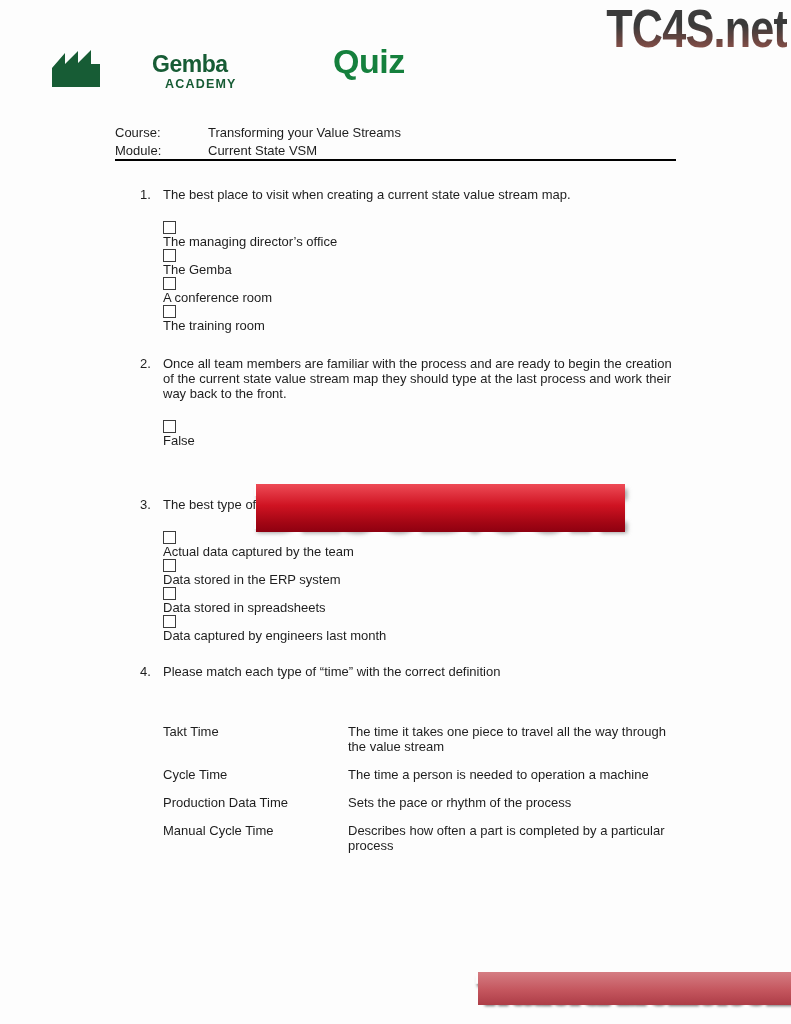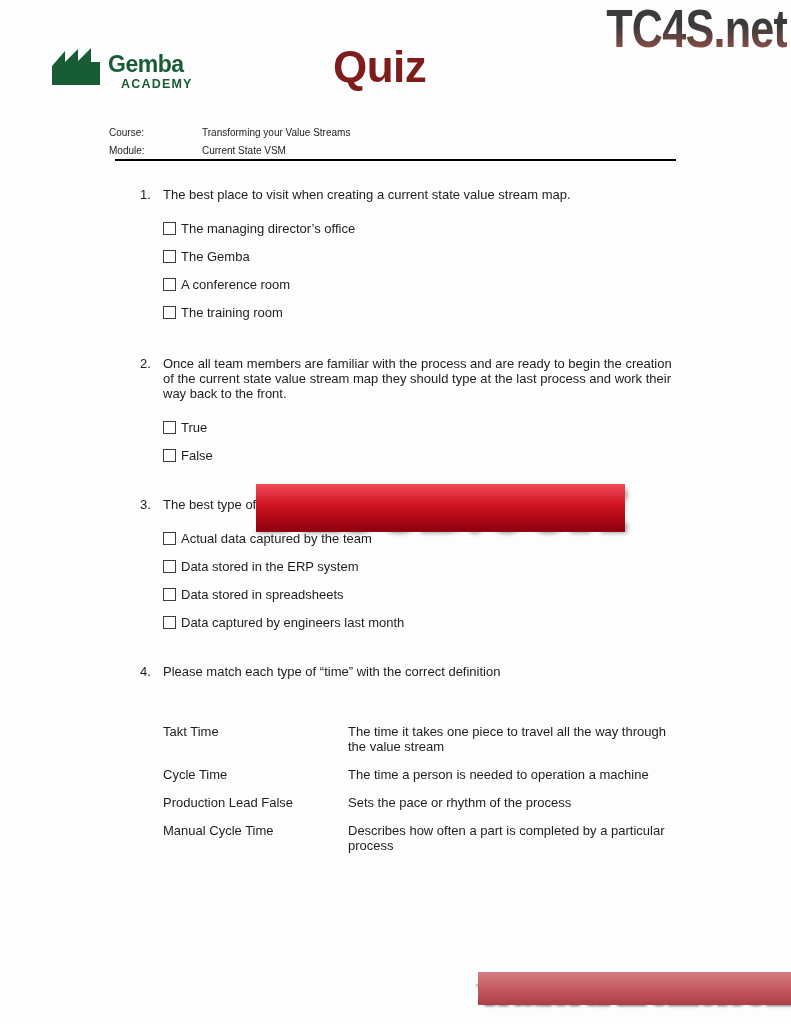--- a/index.html
+++ b/index.html
@@ -3,50 +3,50 @@
 <meta charset="utf-8">
 <style>
   html,body { margin:0; padding:0; background:#e8e8e8; }
   .page {
     position:relative; width:791px; height:1024px; margin:0 auto;
     background:#fdfdfd; overflow:hidden;
     font-family:"Liberation Sans", sans-serif; color:#1e1e1e;
   }
 
   
-  .logo { position:absolute; left:50px; top:44px; display:flex; align-items:center; }
+  .logo { position:absolute; left:50px; top:44px; display:flex; align-items:flex-end;gap:44px; }
   .logo svg { display:block; margin-right:6px; }
   .logo-text { display:flex; flex-direction:column; line-height:1; padding-top:9px; }
   .logo-gemba { font-size:23px; font-weight:bold; color:#175c35; letter-spacing:-0.5px; }
   .logo-academy { font-size:12.5px; font-weight:bold; color:#175c35; letter-spacing:1.2px; margin-top:2px;margin-left:13px; }
 
-  .title { position:absolute; left:333px; top:42px; margin:0; font-size:44px; font-weight:bold; color:#7f1d1d; letter-spacing:-0.5px; }
+  .title { position:absolute; left:333px; top:42px; margin:0; font-size:34px; font-weight:bold; color:#15803d; letter-spacing:-0.5px; }
 
   .wm-tc4s {
     position:absolute; top:1px; right:4px;
     font-size:54px; font-weight:bold; letter-spacing:-1px; line-height:1;
     transform:scaleX(0.8); transform-origin:100% 0;
     background:linear-gradient(180deg,#3e3e3e 0%,#3a3a3a 45%,#6e4742 75%,#a05a50 100%);
     -webkit-background-clip:text; background-clip:text;
     -webkit-text-fill-color:transparent; color:transparent;
     filter:blur(0.3px);
   }
 
   
-  .meta { position:absolute; left:109px; top:124px; font-size:10px; line-height:18px; }
+  .meta { position:absolute; left:115px; top:124px; font-size:13px; line-height:18px; }
   .meta-row { display:flex; }
   .meta-label { width:93px; }
   .rule { position:absolute; left:115px; top:159px; width:561px; height:2px; background:#000; }
 
   
   .q { position:absolute; left:140px; display:flex; font-size:13px; line-height:15px; }
   .q-num { width:23px; flex:0 0 23px; }
   .q-body { width:514px; }
   .opts { margin-top:19px; }
-  .opt { display:flex; align-items:center; margin-bottom:13px; height:15px; cursor:default; }
+  .opt { display:flex; align-items:flex-start; margin-bottom:13px; height:15px; cursor:default;flex-direction:column; }
   .checkbox {
     width:11px; height:11px; border:1px solid #3c3c3c; background:#fff;
     margin-right:5px; flex:0 0 11px;
   }
   .match { margin-top:45px; }
   .match-row { display:flex; margin-bottom:13px; }
   .match-term { width:185px; flex:0 0 185px; }
   .match-def { width:320px; }
 
   
@@ -124,24 +124,20 @@
     </div>
   </section>
 
   <section class="q" style="top:356px">
     <span class="q-num">2.</span>
     <div class="q-body">
       <div class="q-text">Once all team members are familiar with the process and are ready to begin the creation of the current state value stream map they should type at the last process and work their way back to the front.</div>
       <div class="opts">
         <label class="opt">
           <span class="checkbox"></span>
-          <span class="opt-label">True</span>
-        </label>
-        <label class="opt">
-          <span class="checkbox"></span>
           <span class="opt-label">False</span>
         </label>
       </div>
     </div>
   </section>
 
   <section class="q" style="top:497px">
     <span class="q-num">3.</span>
     <div class="q-body">
       <div class="q-text">The best type of data to use when creating a current state value stream map.</div>
@@ -173,21 +169,21 @@
       <div class="match">
         <div class="match-row">
           <span class="match-term">Takt Time</span>
           <span class="match-def">The time it takes one piece to travel all the way through the value stream</span>
         </div>
         <div class="match-row">
           <span class="match-term">Cycle Time</span>
           <span class="match-def">The time a person is needed to operation a machine</span>
         </div>
         <div class="match-row">
-          <span class="match-term">Production Lead False</span>
+          <span class="match-term">Production Data Time</span>
           <span class="match-def">Sets the pace or rhythm of the process</span>
         </div>
         <div class="match-row">
           <span class="match-term">Manual Cycle Time</span>
           <span class="match-def">Describes how often a part is completed by a particular process</span>
         </div>
       </div>
     </div>
   </section>
 

